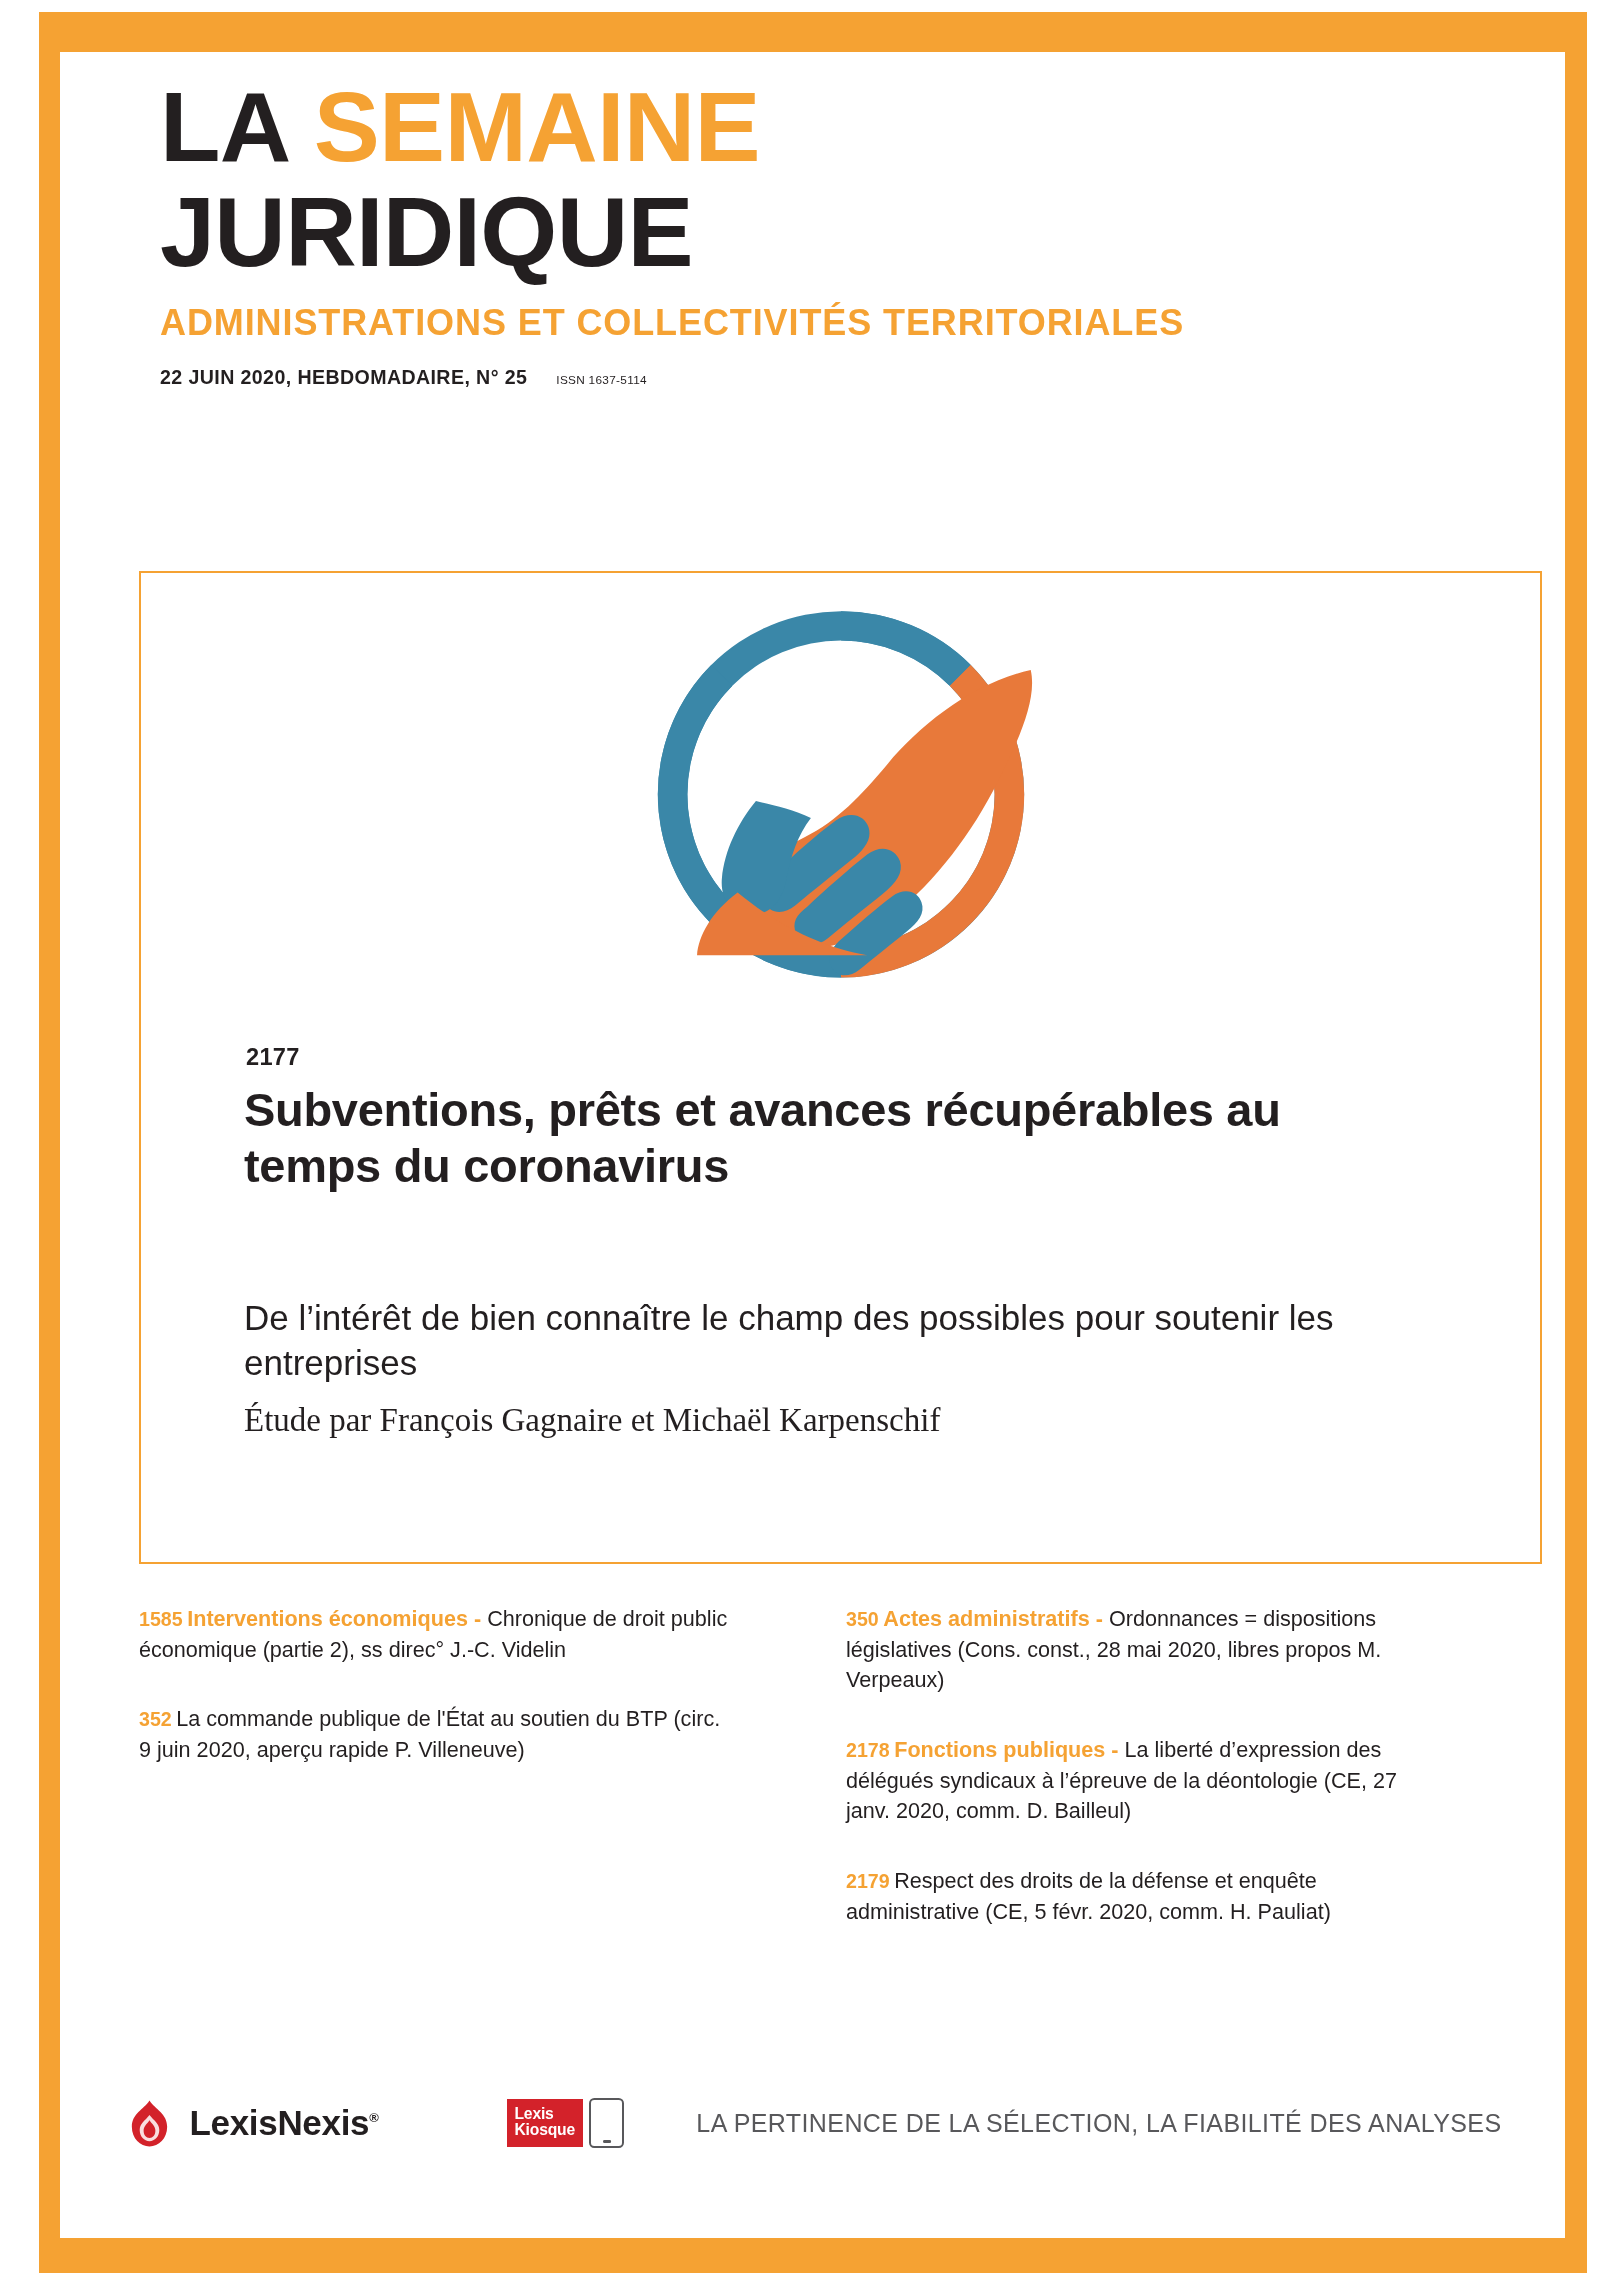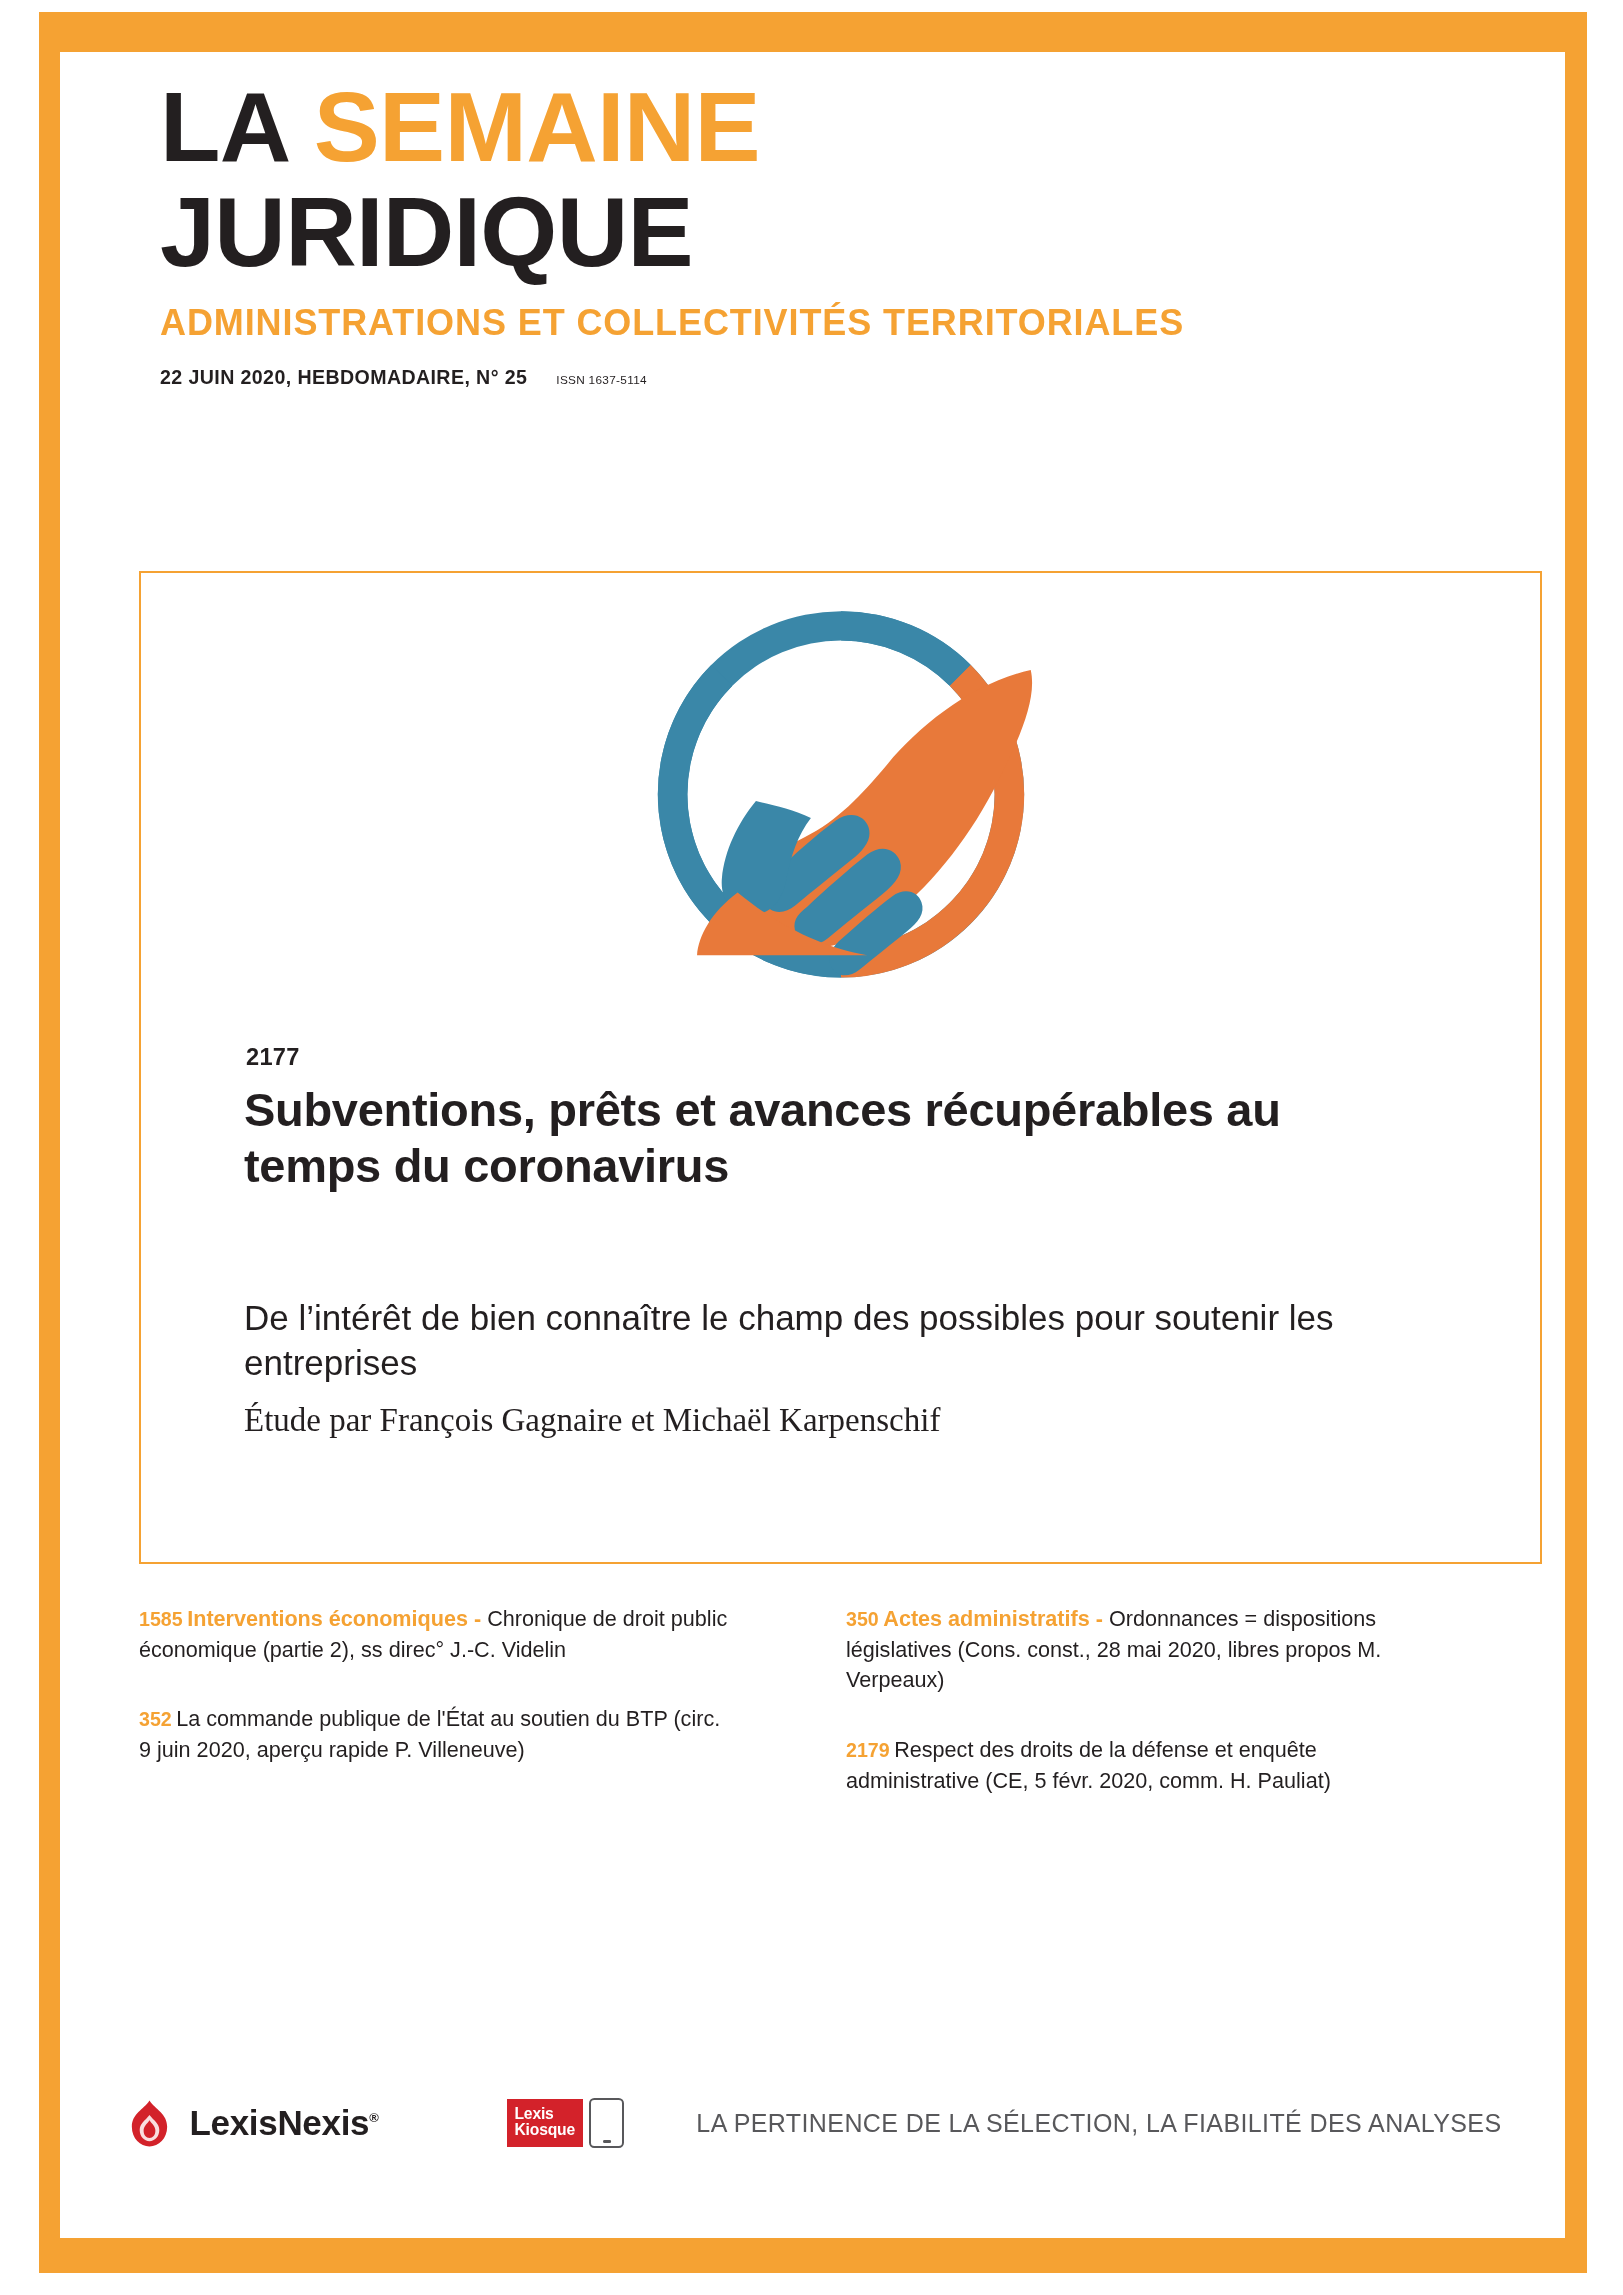--- a/index.html
+++ b/index.html
@@ -300,20 +300,23 @@
         <span class="sum-num">1585</span><span class="sum-rub">Interventions économiques -</span><span> Chronique de droit public économique (partie 2), ss direc° J.-C. Videlin</span>
       </div>
       <div class="sum-item">
         <span class="sum-num">352</span><span>La commande publique de l'État au soutien du BTP (circ. 9 juin 2020, aperçu rapide P. Villeneuve)</span>
       </div>
     </div>
 
     <div class="sum-col">
       <div class="sum-item">
         <span class="sum-num">350</span><span class="sum-rub">Actes administratifs -</span><span> Ordonnances = dispositions législatives (Cons. const., 28 mai 2020, libres propos M. Verpeaux)</span>
+      </div>
+      <div class="sum-item">
+        <span class="sum-num">2178</span><span class="sum-rub">Fonctions publiques -</span><span> La liberté d’expression des délégués syndicaux à l’épreuve de la déontologie (CE, 27 janv. 2020, comm. D. Bailleul)</span>
       </div>
       <div class="sum-item">
         <span class="sum-num">2179</span><span>Respect des droits de la défense et enquête administrative (CE, 5 févr. 2020, comm. H. Pauliat)</span>
       </div>
     </div>
   </div>
 
   <div class="footer">
     <div class="lexis-logo">
       <span class="lexis-mark">

